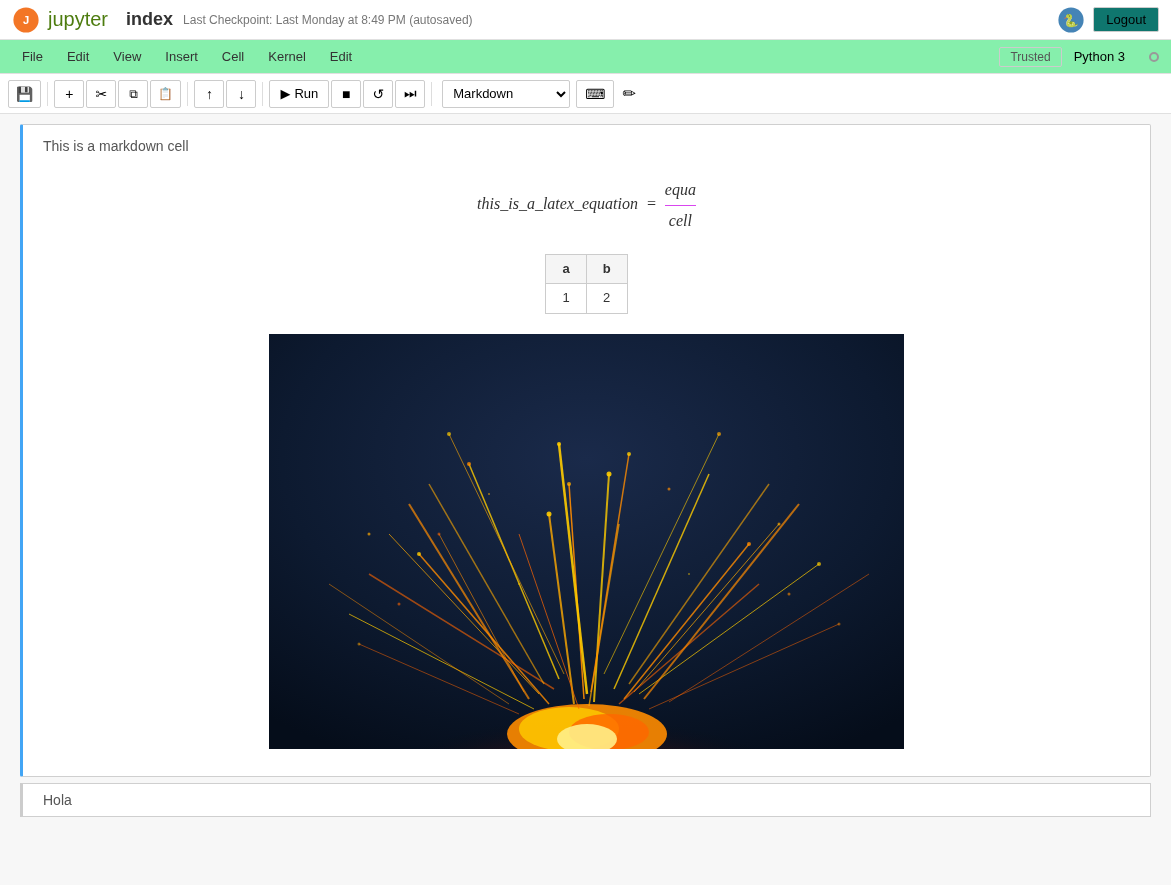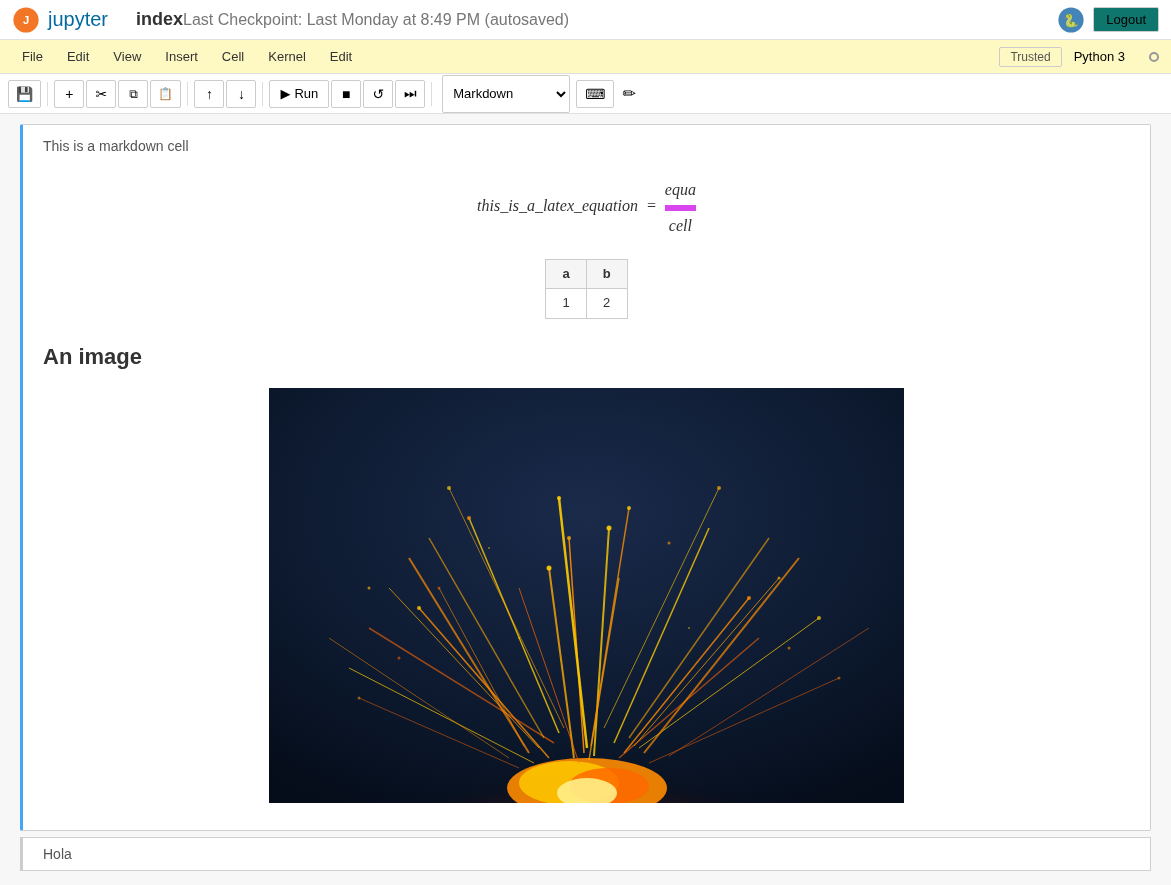--- a/index.html
+++ b/index.html
@@ -23,22 +23,23 @@
     #jupyter-logo {
       width: 28px;
       height: 28px;
     }
     #notebook-title {
       font-size: 18px;
       font-weight: bold;
       color: #333;
     }
     #checkpoint-info {
-      font-size: 16px;
+      font-size: 12px;
       color: #777;
+      margin-left: 10px;
     }
     #topbar-right {
       margin-left: auto;
       display: flex;
       align-items: center;
       gap: 8px;
     }
     #python-logo {
       width: 28px;
       height: 28px;
@@ -49,21 +50,21 @@
       padding: 4px 12px;
       cursor: pointer;
       font-size: 13px;
       border-radius: 2px;
     }
 
     
     #menubar {
       display: flex;
       align-items: center;
-      background: #fef9c3;
+      background: #86efac;
       border-bottom: 1px solid #e0e0e0;
       padding: 2px 12px;
       height: 34px;
       gap: 4px;
       text-align: right;
     }
     .menu-item {
       padding: 4px 10px;
       cursor: pointer;
       font-size: 13px;
@@ -131,21 +132,21 @@
       cursor: pointer;
       font-size: 13px;
       border-radius: 2px;
       height: 28px;
     }
     #cell-type-select {
       border: 1px solid #ccc;
       background: #fff;
       padding: 2px 6px;
       font-size: 13px;
-      height: 38px;
+      height: 28px;
       cursor: pointer;
       border-radius: 2px;
       margin-left: 4px;
     }
     #keyboard-btn {
       border: 1px solid #ccc;
       background: #fff;
       padding: 4px 8px;
       cursor: pointer;
       font-size: 14px;
@@ -240,21 +241,21 @@
 </head>
 <body>
 
 <div id="topbar">
   <div id="logo-area">
 
     <svg id="jupyter-logo" viewBox="0 0 40 40" xmlns="http://www.w3.org/2000/svg">
       <circle cx="20" cy="20" r="18" fill="#F37626"></circle>
       <text x="20" y="26" text-anchor="middle" fill="white" font-size="16" font-weight="bold">J</text>
     </svg>
-    <span style="font-size:20px; font-weight:300; color:#0369a1; margin-right:12px;">jupyter</span>
+    <span style="font-size:20px; font-weight:300; color:#4d7c0f; margin-right:2px;">jupyter</span>
   </div>
   <span id="notebook-title">index</span>
   <span id="checkpoint-info">
     <span>Last Checkpoint: Last Monday at 8:49 PM</span>&nbsp;<span>(autosaved)</span>
   </span>
   <div id="topbar-right">
 
     <svg id="python-logo" viewBox="0 0 40 40" xmlns="http://www.w3.org/2000/svg">
       <circle cx="20" cy="20" r="18" fill="#4584b6"></circle>
       <text x="20" y="27" text-anchor="middle" fill="white" font-size="18" font-weight="bold">🐍</text>
@@ -334,41 +335,40 @@
 <div id="notebook-area">
 
   <div class="cell selected">
     <div class="markdown-cell">
       <p class="markdown-intro">This is a markdown cell</p>
 
       <div class="latex-equation">
         <span style="font-style:italic; font-family:'Times New Roman',serif;">this_is_a_latex_equation</span>
         &nbsp;<span>=</span>&nbsp;
         <span style="display:inline-block; text-align:center; vertical-align:middle;">
-          <span style="display:block; border-bottom:6px solid #d946ef; padding-bottom:2px; font-style:italic; font-family:'Times New Roman',serif;">equa</span>
+          <span style="display:block; border-bottom:1px solid #d946ef; padding-bottom:2px; font-style:italic; font-family:'Times New Roman',serif;">equa</span>
           <span style="display:block; padding-top:2px; font-style:italic; font-family:'Times New Roman',serif;">cell</span>
         </span>
       </div>
 
       <table class="data-table">
         <thead>
           <tr>
             <th>a</th>
             <th>b</th>
           </tr>
         </thead>
         <tbody>
           <tr>
             <td>1</td>
             <td>2</td>
           </tr>
         </tbody>
       </table>
 
-      <h2 class="image-heading">An image</h2>
 
       <div style="text-align:center; margin-bottom:10px;">
         <svg width="635" height="415" viewBox="0 0 635 415" xmlns="http://www.w3.org/2000/svg">
           <defs>
             <radialGradient id="fireGlow" cx="50%" cy="90%" r="60%">
               <stop offset="0%" stop-color="#ff8c00" stop-opacity="0.9"></stop>
               <stop offset="30%" stop-color="#ff4500" stop-opacity="0.5"></stop>
               <stop offset="60%" stop-color="#cc2200" stop-opacity="0.2"></stop>
               <stop offset="100%" stop-color="#000000" stop-opacity="0"></stop>
             </radialGradient>

